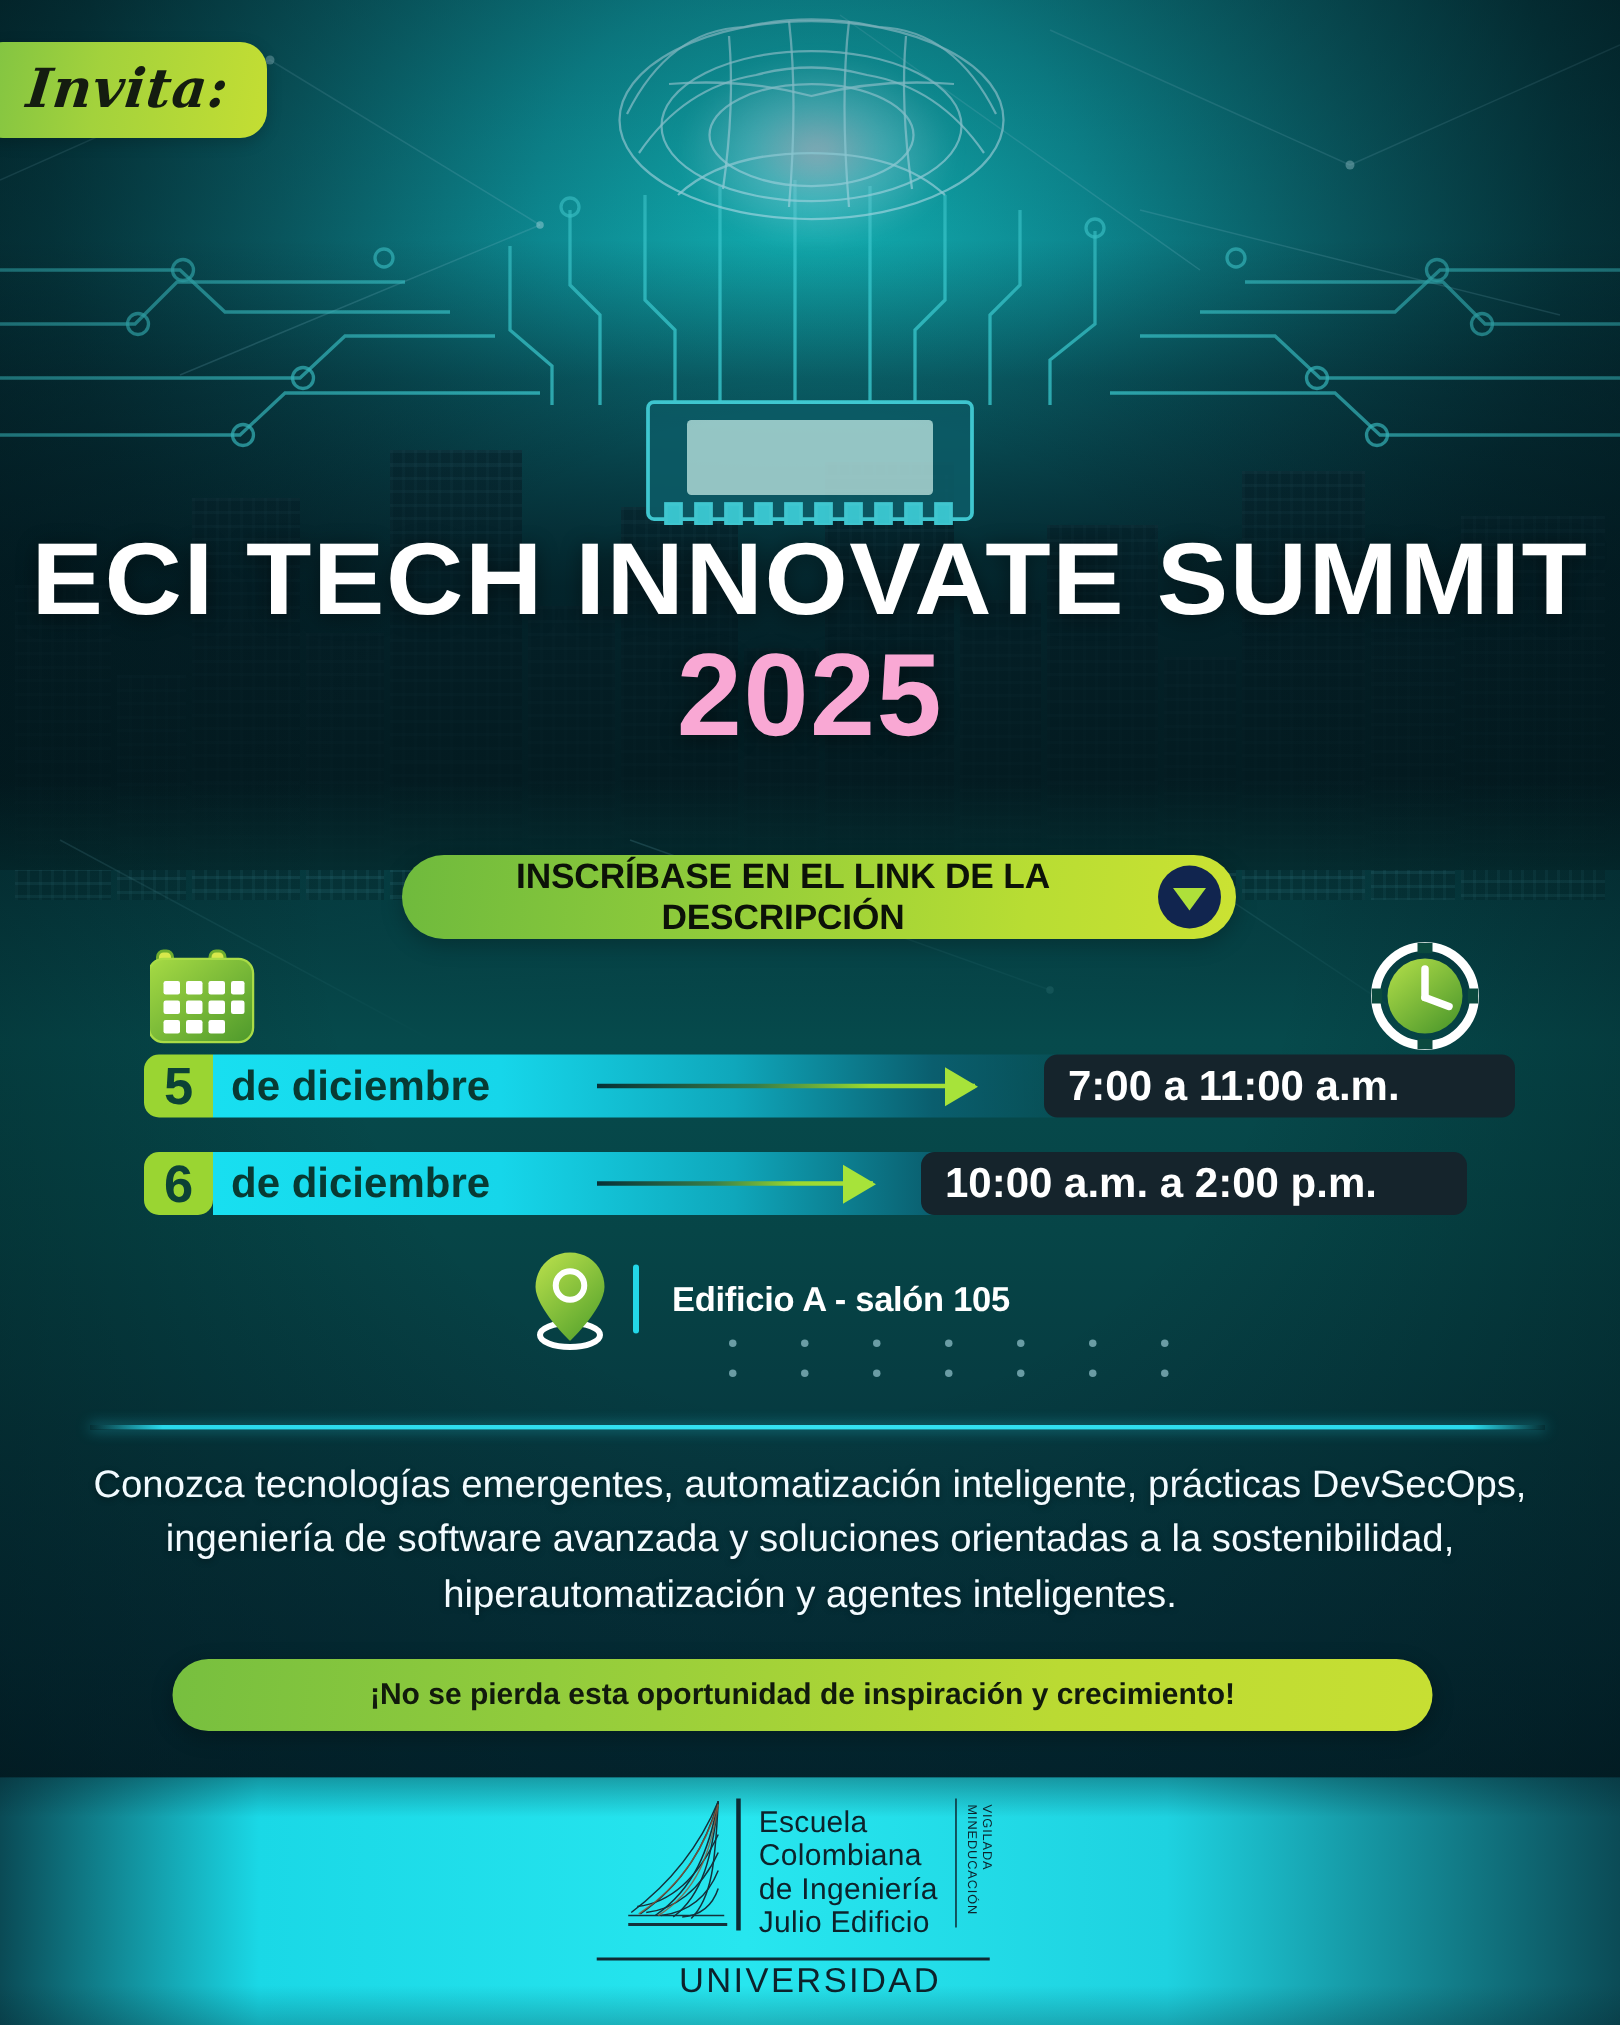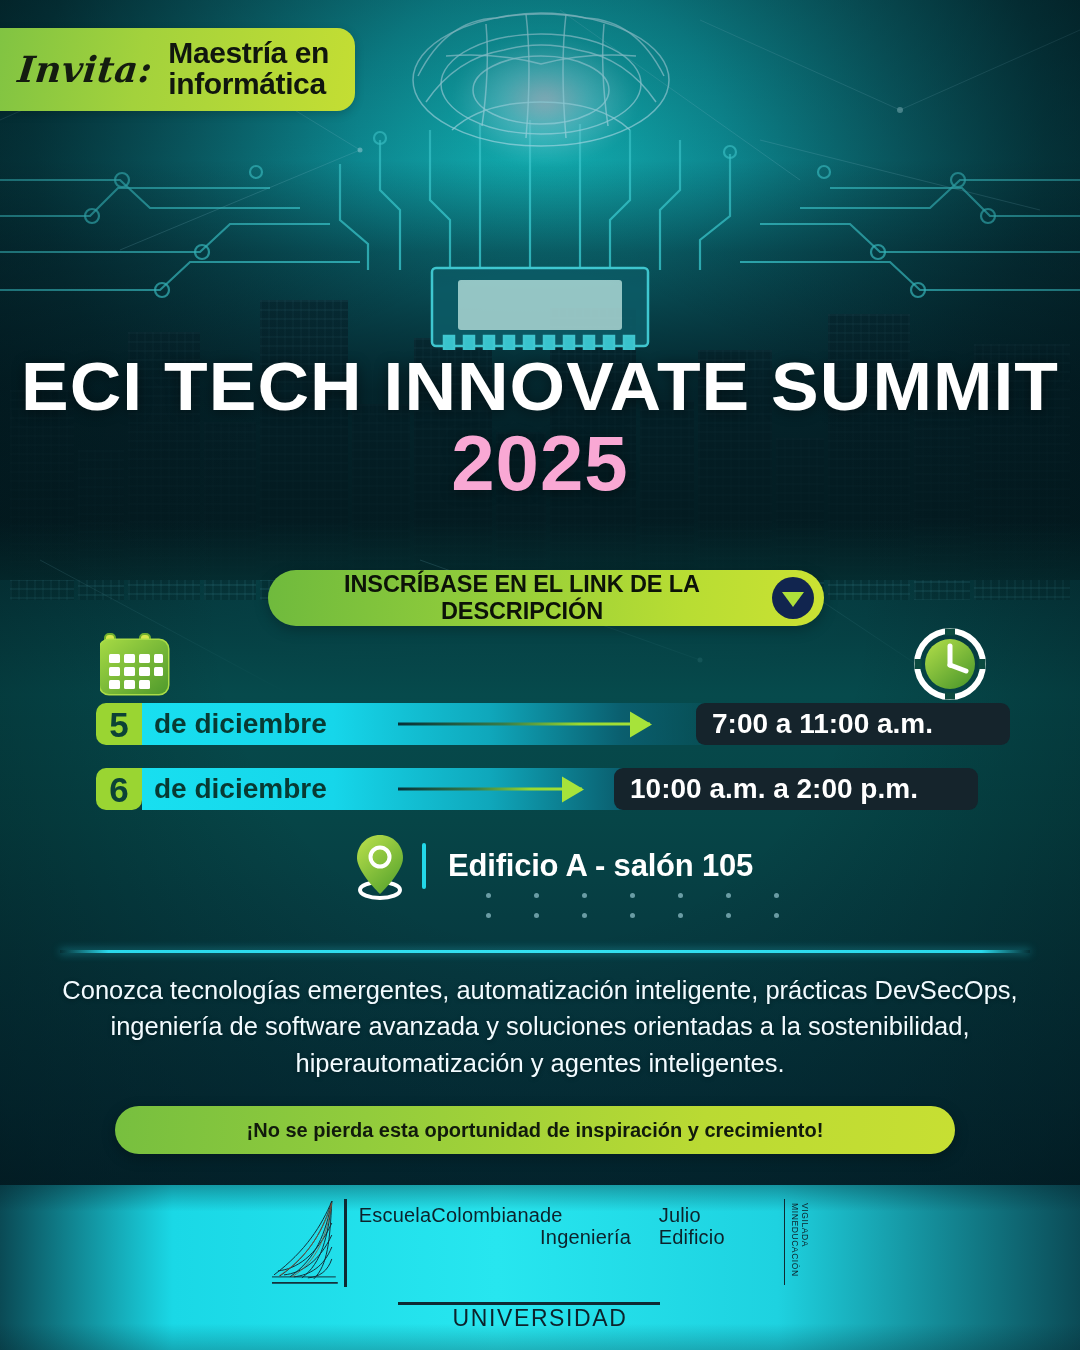--- a/index.html
+++ b/index.html
@@ -163,21 +163,21 @@
   .time-pill{
     position:absolute; top:0; height:42px; background:#15242c;
     border-radius:9px; display:flex; align-items:center; padding:0 16px;
   }
   .time-text{ font-size:28px; font-weight:700; color:#ffffff; white-space:nowrap; }
 
   
   .loc{ position:absolute; left:352px; top:832px; display:flex; align-items:center; gap:0; }
   .pin-icon{ width:56px; height:68px; }
   .loc-div{ width:4px; height:46px; background:#23d7e8; margin:0 22px 0 14px; border-radius:2px; }
-  .loc-text{ font-size:31px; font-weight:700; color:#ffffff; letter-spacing:-.2px; }
+  .loc-text{ font-size:23px; font-weight:700; color:#ffffff; letter-spacing:-.2px; }
   .dot-grid{ position:absolute; left:486px; top:893px; width:330px; height:30px; }
   .dot-grid i{ position:absolute; width:5px; height:5px; border-radius:50%; background:rgba(190,235,245,.55); }
 
   
   .divider{
     position:absolute; left:60px; top:950px; width:970px; height:3px;
     background:linear-gradient(90deg, rgba(40,215,235,0) 0%, #2ad9ec 5%, #35e2f2 50%, #2ad9ec 95%, rgba(40,215,235,0) 100%);
     box-shadow:0 0 9px rgba(45,220,240,.6);
   }
 
@@ -208,21 +208,21 @@
     content:""; position:absolute; inset:0;
     background:linear-gradient(180deg, rgba(4,30,38,.35) 0%, rgba(0,0,0,0) 16%, rgba(0,0,0,0) 84%, rgba(4,30,38,.25) 100%);
   }
   .logo{
     position:absolute; left:50%; top:14px; transform:translateX(-50%);
     display:flex; flex-direction:column; align-items:center; z-index:3;
   }
   .logo-top{ display:flex; align-items:flex-start; }
   .logo-mark{ width:72px; height:92px; }
   .logo-rule{ width:3px; height:88px; background:#0e2a33; margin:0 12px 0 2px; }
-  .logo-names{ display:flex; flex-direction:row; justify-content:space-between; padding-top:5px; }
+  .logo-names{ display:flex; flex-direction:column; justify-content:space-between; padding-top:5px; }
   .logo-names span{
     font-size:20px; color:#0d222b; line-height:1.12;
     font-family:"Liberation Sans", sans-serif; letter-spacing:.2px;
   }
   .logo-vert{
     writing-mode:vertical-rl; text-orientation:mixed;
     font-size:8.5px; color:#0d222b; letter-spacing:.6px;
     margin-left:12px; padding-top:4px; height:86px;
     border-left:1.5px solid #0e2a33; padding-left:5px;
   }
@@ -351,24 +351,20 @@
       <path d="M218,18 Q214,64 222,120"></path>
       <path d="M60,50 Q110,46 155,58 Q200,46 250,50"></path>
     </svg>
   </div>
 
   <div class="bg-lower"></div>
   <div class="bg-vignette"></div>
 
   <div class="invita">
     <span class="invita-script">Invita:</span>
-    <span class="invita-main">
-      <span>Maestría en</span><br>
-      <span>informática</span>
-    </span>
   </div>
 
   <div class="title-wrap">
     <div class="title-line1">ECI TECH INNOVATE  SUMMIT</div>
     <div class="title-line2">2025</div>
   </div>
 
   <div class="cta">
     <span class="cta-text">INSCRÍBASE EN EL LINK DE LA DESCRIPCIÓN</span>
     <span class="cta-circle">

